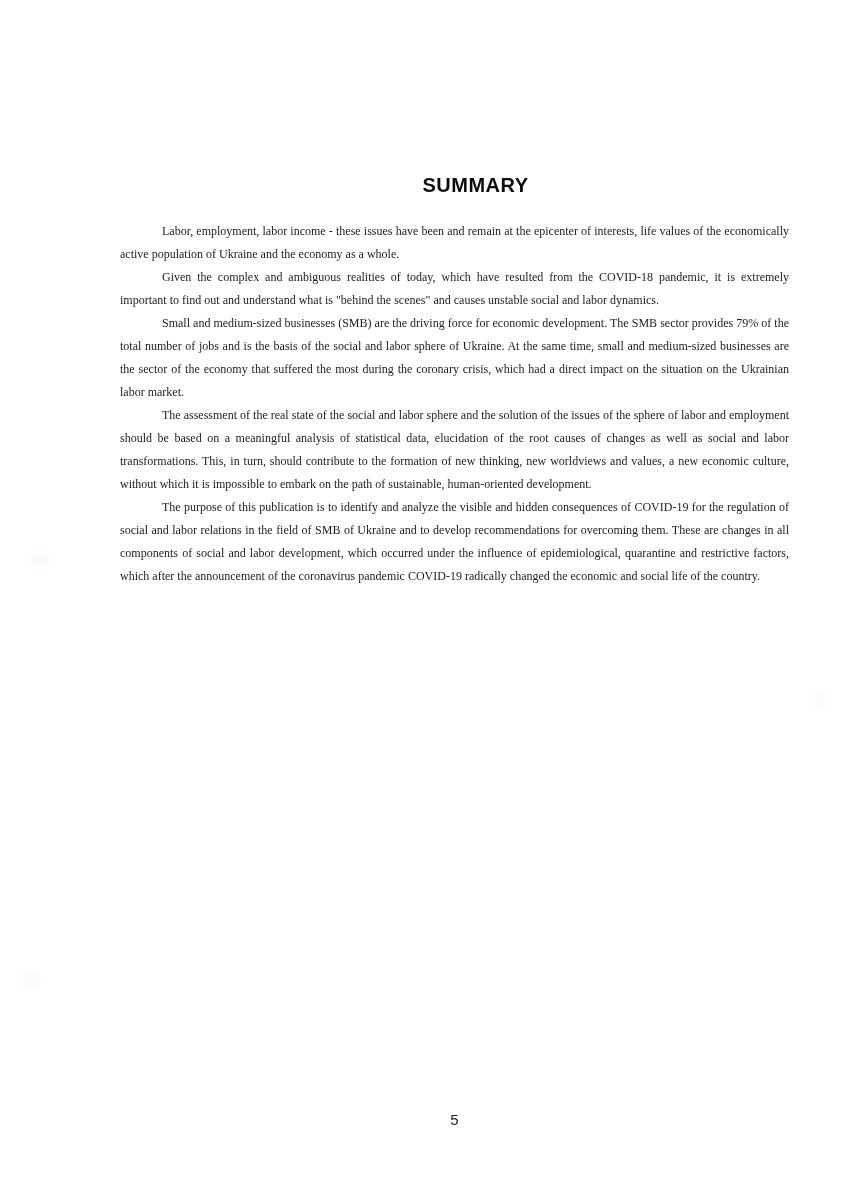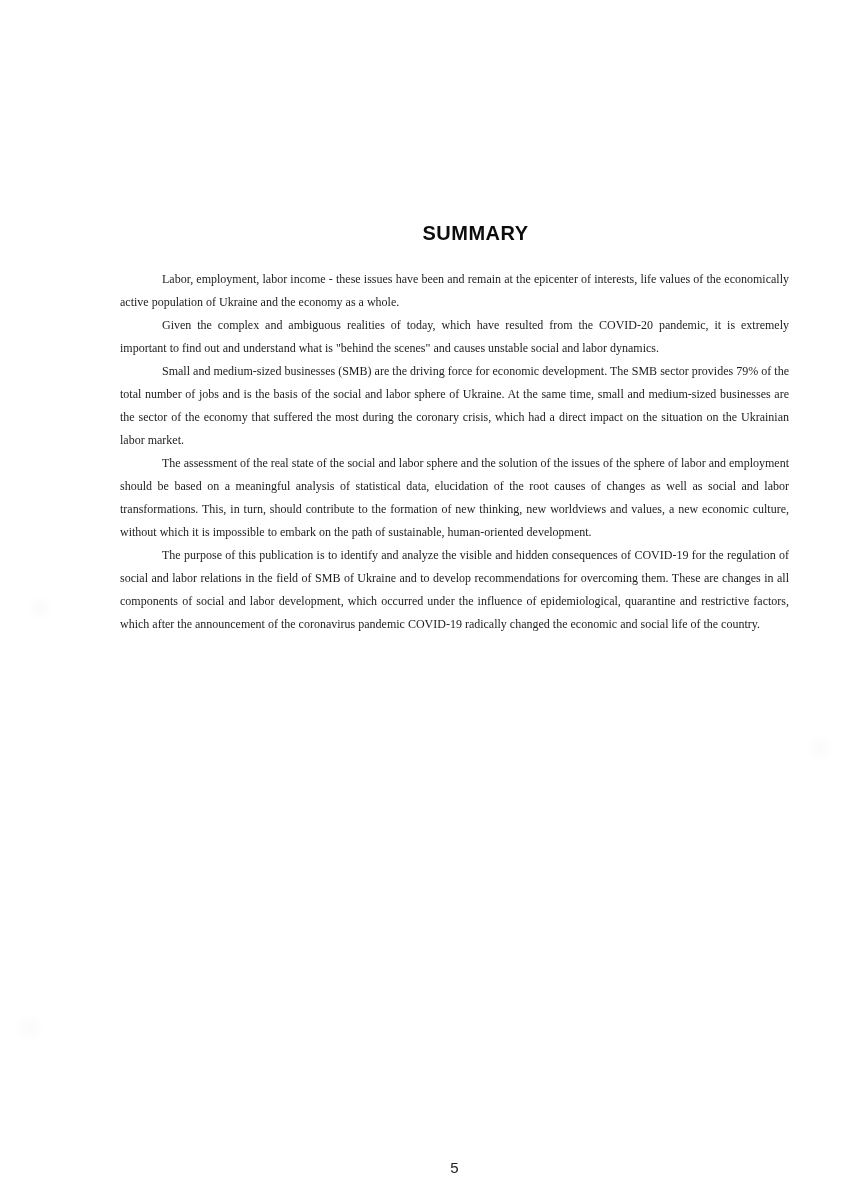--- a/index.html
+++ b/index.html
@@ -20,21 +20,20 @@
     top: 0;
     left: 0;
     width: 849px;
     height: 1012px;
     background:
       radial-gradient(circle 18px at 40px 560px, rgba(0,0,0,0.025), rgba(0,0,0,0) 70%),
       radial-gradient(circle 22px at 30px 980px, rgba(0,0,0,0.02), rgba(0,0,0,0) 70%),
       radial-gradient(circle 20px at 820px 700px, rgba(0,0,0,0.02), rgba(0,0,0,0) 70%),
       radial-gradient(circle 24px at 300px 1180px, rgba(0,0,0,0.02), rgba(0,0,0,0) 70%),
       #ffffff;
-    margin-top: 48px;
   }
   .content {
     position: absolute;
     top: 0;
     left: 120px;
     width: 669px;
   }
   h1.summary-title {
     font-family: "Liberation Sans", sans-serif;
     font-weight: bold;
@@ -66,20 +65,20 @@
   }
 </style>
 </head>
 <body>
 
 <div class="page">
   <div class="content">
     <h1 class="summary-title">SUMMARY</h1>
     <div class="body-text">
       <p>Labor, employment, labor income - these issues have been and remain at the epicenter of interests, life values of the economically active population of Ukraine and the economy as a whole.</p>
-      <p>Given the complex and ambiguous realities of today, which have resulted from the COVID-20 pandemic, it is extremely important to find out and understand what is "behind the scenes" and causes unstable social and labor dynamics.</p>
+      <p>Given the complex and ambiguous realities of today, which have resulted from the COVID-18 pandemic, it is extremely important to find out and understand what is "behind the scenes" and causes unstable social and labor dynamics.</p>
       <p>Small and medium-sized businesses (SMB) are the driving force for economic development. The SMB sector provides 79% of the total number of jobs and is the basis of the social and labor sphere of Ukraine. At the same time, small and medium-sized businesses are the sector of the economy that suffered the most during the coronary crisis, which had a direct impact on the situation on the Ukrainian labor market.</p>
       <p>The assessment of the real state of the social and labor sphere and the solution of the issues of the sphere of labor and employment should be based on a meaningful analysis of statistical data, elucidation of the root causes of changes as well as social and labor transformations. This, in turn, should contribute to the formation of new thinking, new worldviews and values, a new economic culture, without which it is impossible to embark on the path of sustainable, human-oriented development.</p>
       <p>The purpose of this publication is to identify and analyze the visible and hidden consequences of COVID-19 for the regulation of social and labor relations in the field of SMB of Ukraine and to develop recommendations for overcoming them. These are changes in all components of social and labor development, which occurred under the influence of epidemiological, quarantine and restrictive factors, which after the announcement of the coronavirus pandemic COVID-19 radically changed the economic and social life of the country.</p>
     </div>
   </div>
   <div class="page-number">5</div>
 </div>
 
 </body></html>

